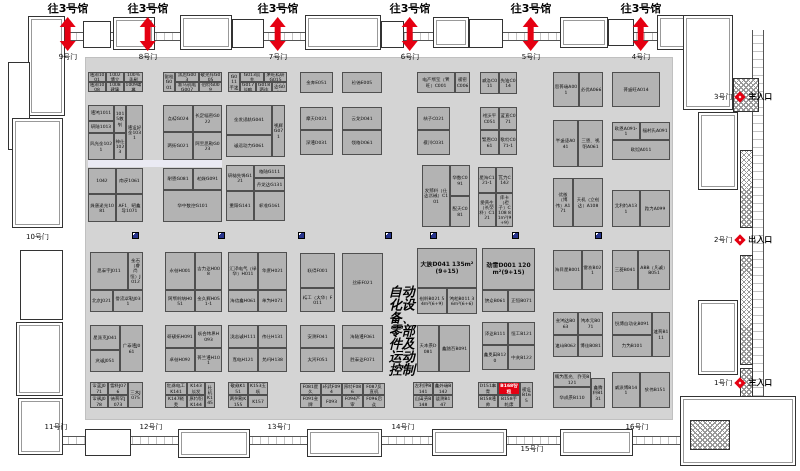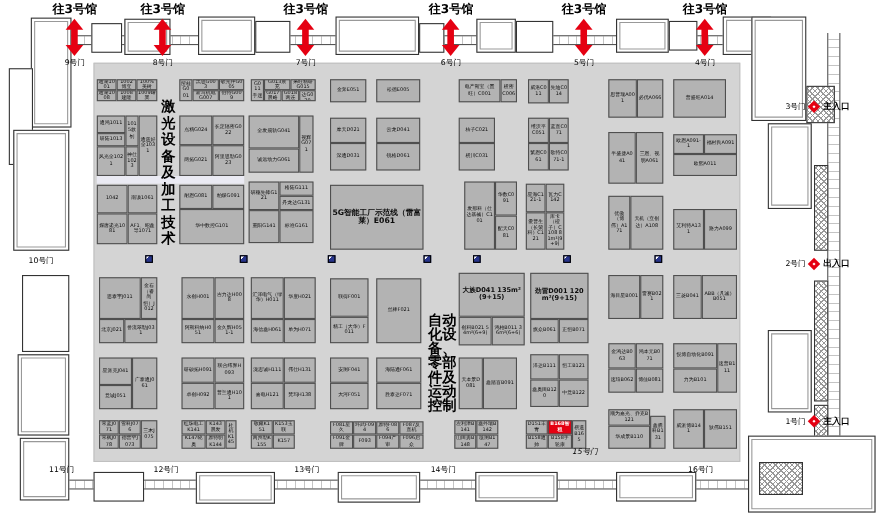--- a/index.html
+++ b/index.html
@@ -124,21 +124,20 @@
     <div class="booth" style="left: 254px; top: 165px; width: 31px; height: 13px;">格陆G111</div>
     <div class="booth" style="left: 254px; top: 178px; width: 31px; height: 13px;">丹龙达G131</div>
     <div class="booth" style="left: 226px; top: 191px; width: 28px; height: 30px;">重阳G141</div>
     <div class="booth" style="left: 254px; top: 191px; width: 31px; height: 30px;">标准G161</div>
     <div class="booth" style="left: 300px; top: 72px; width: 33px; height: 21px;">金奔E051</div>
     <div class="booth" style="left: 342px; top: 72px; width: 40px; height: 21px;">松德E005</div>
     <div class="booth" style="left: 300px; top: 107px; width: 33px; height: 23px;">摩天D021</div>
     <div class="booth" style="left: 300px; top: 130px; width: 33px; height: 25px;">深通D031</div>
     <div class="booth" style="left: 342px; top: 107px; width: 40px; height: 23px;">云龙D041</div>
     <div class="booth" style="left: 342px; top: 130px; width: 40px; height: 25px;">锐格D061</div>
-    <div class="booth" style="left: 300px; top: 168px; width: 85px; height: 59px; font-size: 7px; font-weight: bold;">5G智能工厂示范线（雷富莱）E061</div>
     <div class="booth" style="left: 417px; top: 72px; width: 38px; height: 21px;">电产斯宝（置旺）C001</div>
     <div class="booth" style="left: 455px; top: 72px; width: 15px; height: 21px;">横密C006</div>
     <div class="booth" style="left: 480px; top: 72px; width: 19px; height: 22px;">威洛C011</div>
     <div class="booth" style="left: 499px; top: 72px; width: 18px; height: 22px;">先迪C014</div>
     <div class="booth" style="left: 417px; top: 107px; width: 33px; height: 23px;">桔子C021</div>
     <div class="booth" style="left: 417px; top: 130px; width: 33px; height: 25px;">横川C031</div>
     <div class="booth" style="left: 480px; top: 107px; width: 19px; height: 23px;">维沃平C051</div>
     <div class="booth" style="left: 499px; top: 107px; width: 18px; height: 23px;">蓝直C071</div>
     <div class="booth" style="left: 480px; top: 130px; width: 19px; height: 25px;">繁恩C061</div>
     <div class="booth" style="left: 499px; top: 130px; width: 18px; height: 25px;">歌特C071-1</div>
@@ -243,22 +242,21 @@
     <div class="booth" style="left: 553px; top: 335px; width: 25px; height: 22px;">速珀B062</div>
     <div class="booth" style="left: 578px; top: 335px; width: 25px; height: 22px;">博佳B081</div>
     <div class="booth" style="left: 612px; top: 312px; width: 40px; height: 23px;">悦博自动化B091</div>
     <div class="booth" style="left: 652px; top: 312px; width: 18px; height: 45px;">速普B111</div>
     <div class="booth" style="left: 612px; top: 335px; width: 40px; height: 22px;">力为B101</div>
     <div class="booth" style="left: 553px; top: 372px; width: 38px; height: 15px;">顺为嘉光、乔克B121</div>
     <div class="booth" style="left: 553px; top: 387px; width: 38px; height: 21px;">华成景B110</div>
     <div class="booth" style="left: 591px; top: 378px; width: 14px; height: 30px;">鑫腾科B131</div>
     <div class="booth" style="left: 612px; top: 372px; width: 28px; height: 36px;">威派博B141</div>
     <div class="booth" style="left: 640px; top: 372px; width: 30px; height: 36px;">狄伟B151</div>
-    <div class="zone" style="left: 145px; top: 90px; width: 16px; font-size: 13px; line-height: 15px;">激光设备及加工技术</div>
-    <div class="zone" style="left: 388px; top: 285px; width: 28px; font-size: 13px; line-height: 13px;">自动化设备、零部件及运动控制</div>
+    <div class="zone" style="left: 388px; top: 285px; width: 28px; font-size: 13px; line-height: 13px; font-style: italic;">自动化设备、零部件及运动控制</div>
     <div class="fac" style="left: 132px; top: 232px;"></div>
     <div class="fac" style="left: 218px; top: 232px;"></div>
     <div class="fac" style="left: 298px; top: 232px;"></div>
     <div class="fac" style="left: 385px; top: 232px;"></div>
     <div class="fac" style="left: 430px; top: 232px;"></div>
     <div class="fac" style="left: 512px; top: 232px;"></div>
     <div class="fac" style="left: 595px; top: 232px;"></div>
     <div class="topgate" style="left: 68px;">
       <div class="hall3">往3号馆</div>
       <div class="varrow">
@@ -298,21 +296,21 @@
       <div class="hall3">往3号馆</div>
       <div class="varrow">
         <i></i>
       </div>
       <div class="glabel">4号门</div>
     </div>
     <div class="bgate" style="left: 56px; top: 422px;">11号门</div>
     <div class="bgate" style="left: 151px; top: 422px;">12号门</div>
     <div class="bgate" style="left: 279px; top: 422px;">13号门</div>
     <div class="bgate" style="left: 403px; top: 422px;">14号门</div>
-    <div class="bgate" style="left: 532px; top: 406px; font-style: italic;">15号门</div>
+    <div class="bgate" style="left: 532px; top: 444px;">15号门</div>
     <div class="bgate" style="left: 637px; top: 422px;">16号门</div>
     <div class="lgate" style="left: 26px; top: 232px;">10号门</div>
     <div class="rgate" style="left: 714px; top: 91px;">
       <span class="glabel">3号门</span>
       <span class="diamond"></span>
       <span class="elabel">主入口</span>
     </div>
     <div class="rgate" style="left: 714px; top: 234px;">
       <span class="glabel">2号门</span>
       <span class="diamond"></span>

